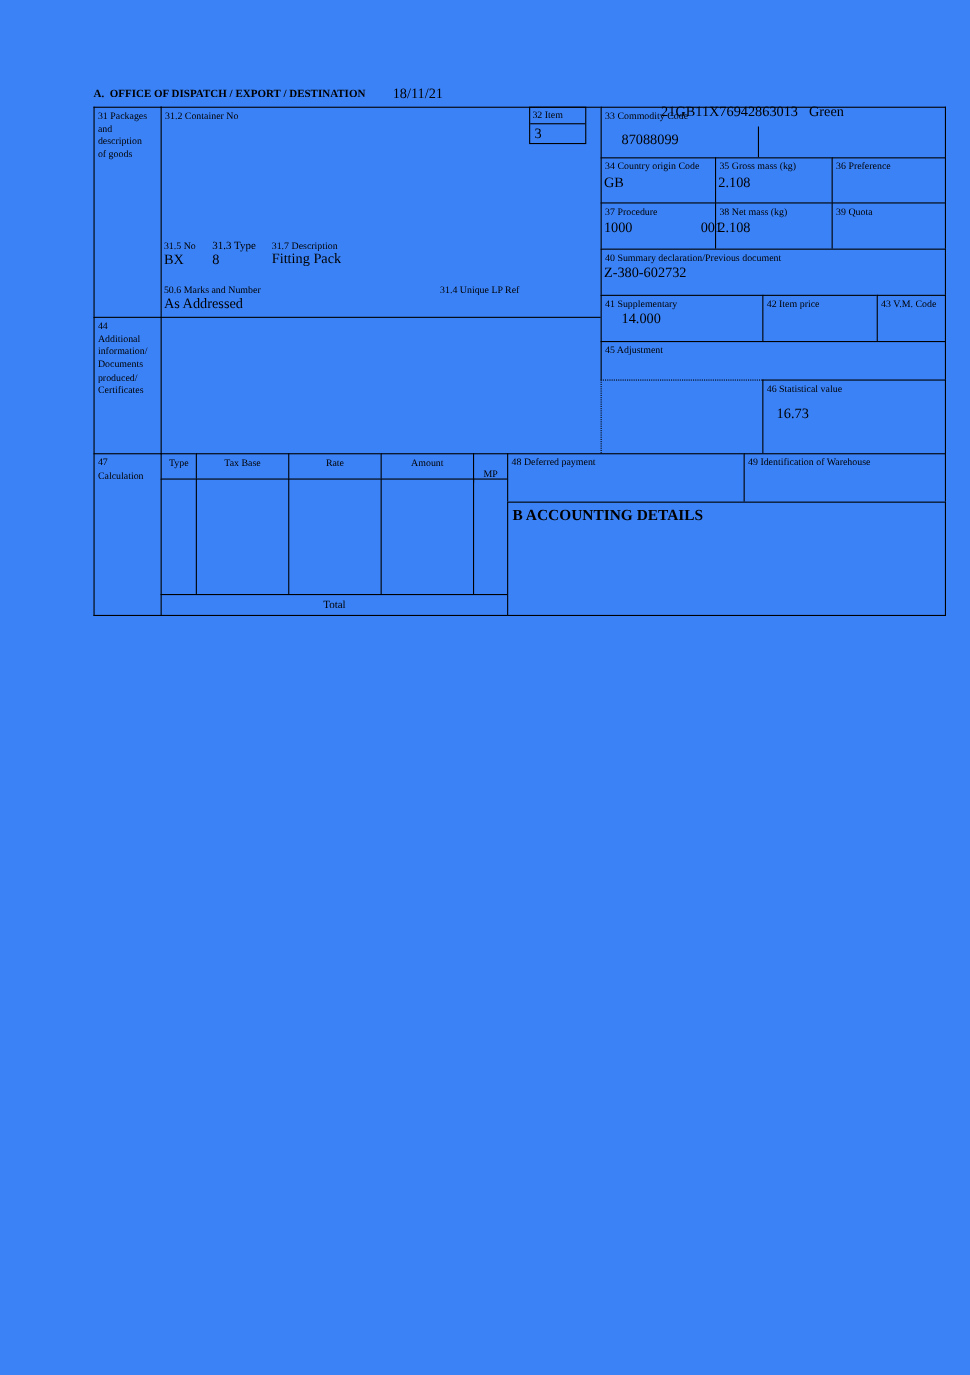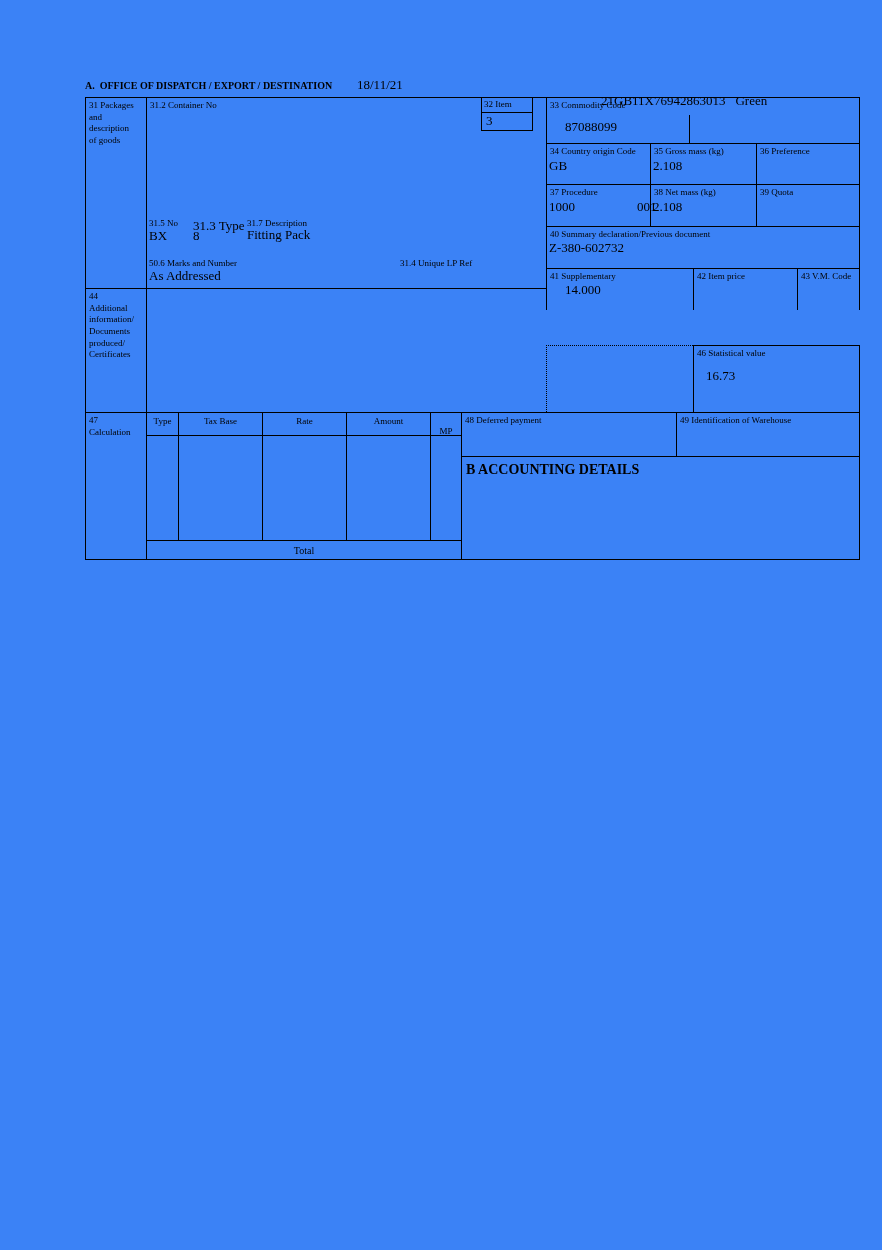--- a/index.html
+++ b/index.html
@@ -43,21 +43,21 @@
     <span class="lln">Certificates</span>
   </div>
   <div class="cell pad bb" style="left:85px;top:412px;width:62px;height:148px;">
     <span class="lln">47</span>
     <span class="lln">Calculation</span>
   </div>
 
   <div class="cell pad" style="left:146px;top:97px;width:400px;height:191px;">
     <span class="lln">31.2 Container No</span>
     <span class="pin" style="left:2px;top:120px;font-size:9px;">31.5 No</span>
-    <span class="pin" style="left:46px;top:120px;font-size:13px;">31.3 Type</span>
+    <span class="pin" style="left:46px;top:120px;font-size:10px;">31.3 Type</span>
     <span class="pin" style="left:100px;top:120px;font-size:9px;">31.7 Description</span>
     <span class="pin val" style="left:2px;top:131px;">BX</span>
     <span class="pin val" style="left:46px;top:131px;">8</span>
     <span class="pin val" style="left:100px;top:130px;">Fitting Pack</span>
     <span class="pin" style="left:2px;top:160px;font-size:9px;">50.6 Marks and Number</span>
     <span class="pin" style="left:253px;top:160px;font-size:9px;">31.4 Unique LP Ref</span>
     <span class="pin val" style="left:2px;top:171px;">As Addressed</span>
   </div>
 
   <div class="cell br bb" style="left:481px;top:97px;width:52px;height:34px;">
@@ -107,20 +107,23 @@
   </div>
   <div class="cell pad" style="left:693px;top:268px;width:104px;height:42px;">
     <span class="lln">42 Item price</span>
   </div>
   <div class="cell br pad" style="left:797px;top:268px;width:63px;height:42px;">
     <span class="lln">43 V.M. Code</span>
   </div>
 
   <div class="cell" style="left:146px;top:288px;width:400px;height:124px;"></div>
 
+  <div class="cell br pad" style="left:546px;top:310px;width:314px;height:35px;">
+    <span class="lln">45 Adjustment</span>
+  </div>
 
   <div class="cell dot" style="left:546px;top:345px;width:147px;height:67px;"></div>
   <div class="cell br pad" style="left:693px;top:345px;width:167px;height:67px;">
     <span class="lln">46 Statistical value</span>
     <span class="pin val" style="left:12px;top:23px;">16.73</span>
   </div>
 
   <div class="cell" style="left:146px;top:412px;width:32px;height:23px;padding:3px 0;">
     <span class="lln ctr">Type</span>
   </div>

